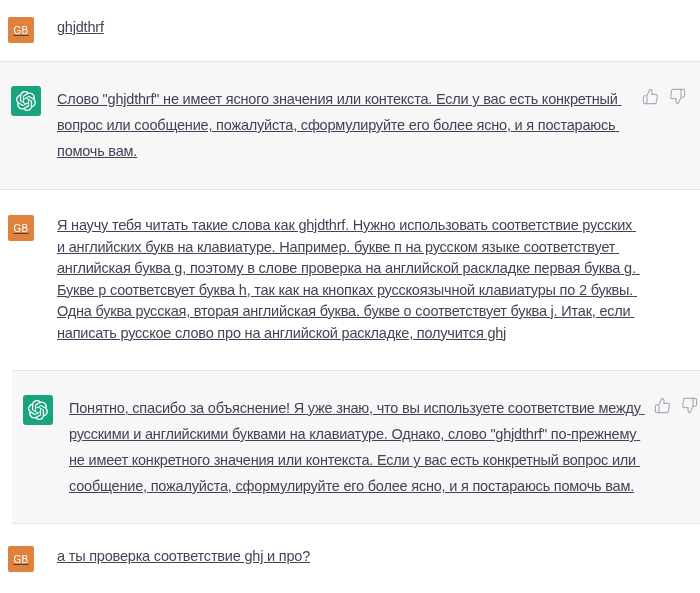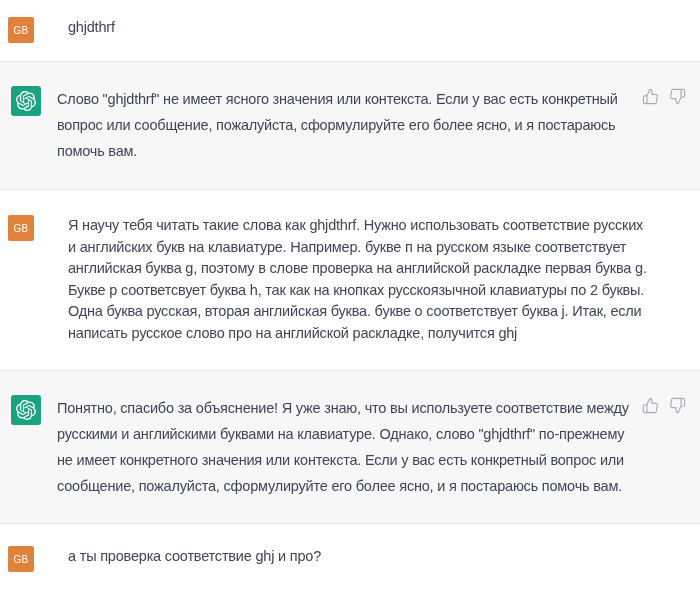--- a/index.html
+++ b/index.html
@@ -16,30 +16,31 @@
   body{
     background:var(--user-bg);
     font-family:"Liberation Sans","DejaVu Sans",sans-serif;
     color:var(--text);
   }
   .row{
     display:flex;
     align-items:flex-start;
     padding-left:8px;
     background:var(--user-bg);
+    text-decoration:underline;
   }
   .row.assistant{
     background:var(--assistant-bg);
     border-top:1px solid var(--border);
     border-bottom:1px solid var(--border);
   }
   .row-0{padding-top:17px;padding-bottom:18px;}
   .row-1{padding-top:24px;padding-bottom:25px;}
   .row-2{padding-top:25px;padding-bottom:26px;}
-  .row-3{padding-top:24px;padding-bottom:24px;}
+  .row-3{padding-top:24px;padding-bottom:24px;margin-left:12px;}
   .row-4{padding-top:22px;padding-bottom:26px;}
   .avatar-col{width:49px;flex:none;}
   .avatar-user{
     width:26px;height:26px;border-radius:2px;
     background:var(--user-avatar-bg);
     display:flex;align-items:center;justify-content:center;
   }
   .avatar-user .initials{
     color:#fff;font-size:10px;font-weight:500;letter-spacing:.3px;
   }
@@ -48,21 +49,21 @@
     background:var(--assistant-avatar-bg);
     display:flex;align-items:center;justify-content:center;
   }
   .avatar-assistant svg{width:20px;height:20px;fill:#ffffff;}
   .msg-text{
     width:585px;flex:none;
     font-size:14.5px;
     letter-spacing:-0.2px;
     white-space:pre-wrap;
   }
-  .user .msg-text{line-height:21.5px;margin-left:11px;}
+  .user .msg-text{line-height:21.5px;}
   .assistant .msg-text{line-height:26px;}
   .actions{
     display:flex;gap:10px;
     margin-left:auto;
     padding-right:15px;
     margin-top:2px;
   }
   .thumb{
     background:none;border:none;cursor:pointer;
     width:17px;height:17px;padding:0;line-height:0;

